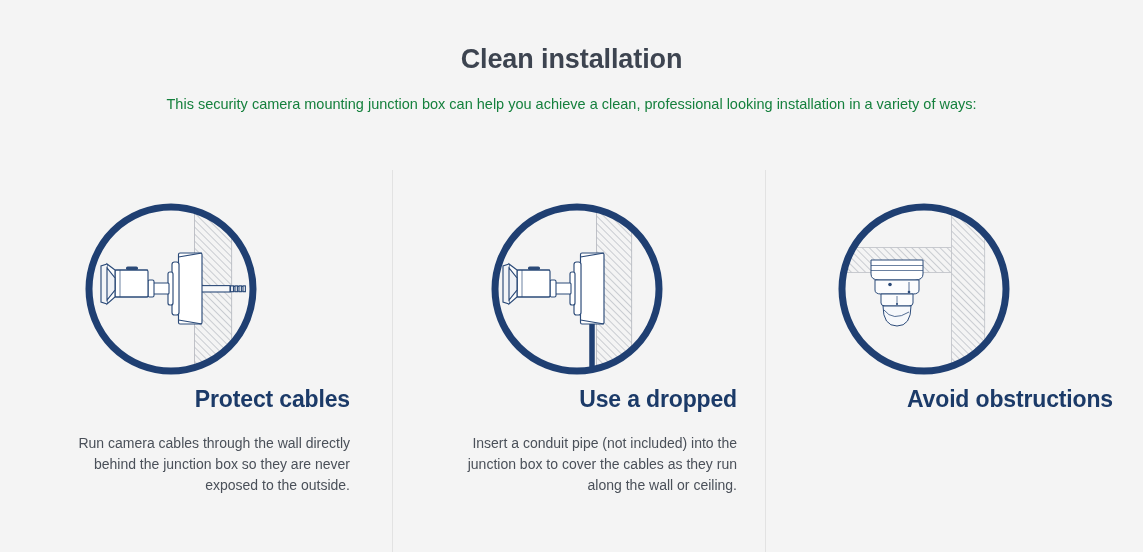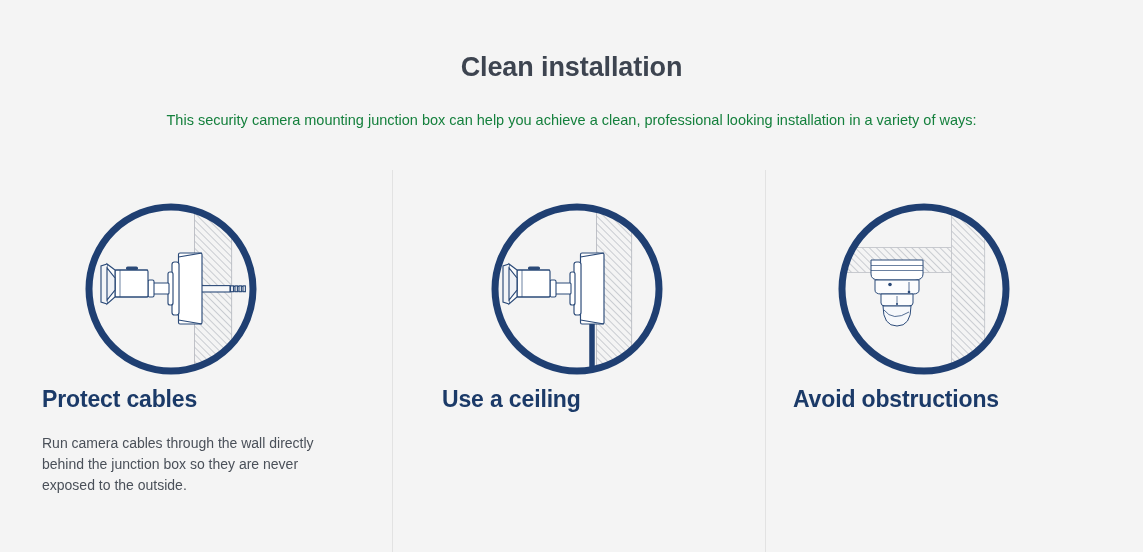--- a/index.html
+++ b/index.html
@@ -24,21 +24,21 @@
 
   
   .header {
     position: absolute;
     top: 0;
     left: 0;
     width: 1143px;
     text-align: center;
   }
   .page-title {
-    margin: 8px;
+    margin: 0;
     padding-top: 43px;
     font-size: 27px;
     font-weight: bold;
     color: #3d4450;
     letter-spacing: -0.1px;
     line-height: 32px;
   }
   .page-subtitle {
     margin: 0;
     padding-top: 19px;
@@ -55,20 +55,21 @@
     left: 0;
     width: 1143px;
     height: 382px;
     display: flex;
     align-items: stretch;
   }
   .col {
     position: relative;
     box-sizing: border-box;
     flex: 0 0 auto;
+    text-align: right;
   }
   .col-1 { width: 392px; padding-left: 42px; padding-right: 42px; }
   .col-2 { width: 373px; padding-left: 50px; padding-right: 28px; }
   .col-3 { width: 378px; padding-left: 28px; padding-right: 30px; }
 
   .col-divider {
     position: absolute;
     top: 0;
     width: 1px;
     height: 382px;
@@ -228,21 +229,22 @@
               <line x1="29" y1="70" x2="62" y2="70"></line>
               <line x1="29" y1="97" x2="62" y2="97"></line>
               <rect x="40" y="66.5" width="12" height="3.4" rx="1.6" fill="#2b4a78" stroke="none"></rect>
               <line x1="34" y1="70" x2="34" y2="97" stroke-width="0.7"></line>
             </g>
           </g>
 
           <circle cx="89" cy="89" r="82" fill="none" stroke="#1f3f72" stroke-width="7"></circle>
         </svg>
       </div>
-      <h2 class="card-title">Use a ceiling</h2>
+      <h2 class="card-title">Use a dropped</h2>
+      <p class="card-body">Insert a conduit pipe (not included) into the junction box to cover the cables as they run along the wall or ceiling.</p>
     </div>
 
     <div class="col col-3">
       <div class="illus-wrap align-3">
         <svg class="illus" viewBox="0 0 178 178">
           <defs>
             <pattern id="hatch3" width="5" height="5" patternUnits="userSpaceOnUse" patternTransform="rotate(-45)">
               <line x1="0" y1="0" x2="0" y2="5" stroke="#c9ccd1" stroke-width="2"></line>
             </pattern>
             <clipPath id="clipc3">

